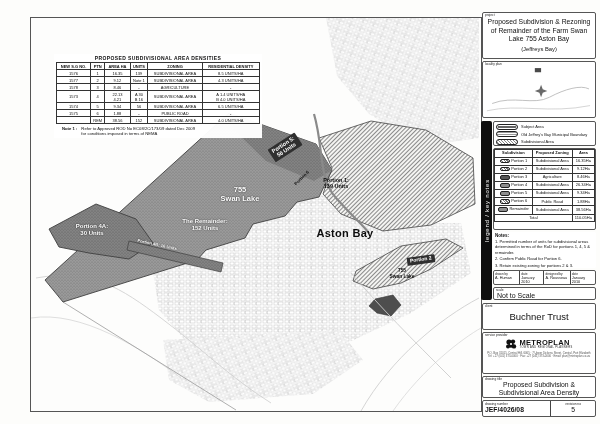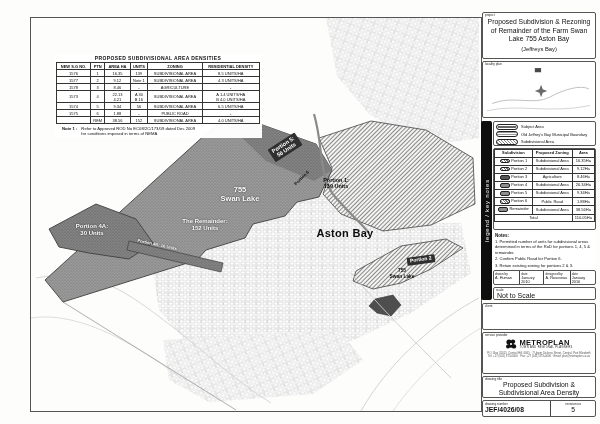--- a/index.html
+++ b/index.html
@@ -383,20 +383,21 @@
       </div>
     </div>
 
     <div class="pbox" style="left:12px;top:287px;width:103px;height:13px;">
       <span class="tiny-label">scale</span>
       <div class="scale-val">Not to Scale</div>
     </div>
 
     <div class="pbox" style="left:1px;top:303px;width:114px;height:27px;">
       <span class="tiny-label">client</span>
+      <div class="client-name">Buchner Trust</div>
     </div>
 
     <div class="pbox" style="left:1px;top:332px;width:114px;height:42px;">
       <span class="tiny-label">service provider</span>
       <div class="logo-row">
         <svg width="12" height="12" viewBox="0 0 12 12">
           <circle cx="4" cy="4" r="2.6" fill="#111"></circle>
           <circle cx="8" cy="3.6" r="2.2" fill="#111"></circle>
           <circle cx="6" cy="7" r="2.8" fill="#111"></circle>
           <circle cx="3" cy="8.6" r="2" fill="#111"></circle>

